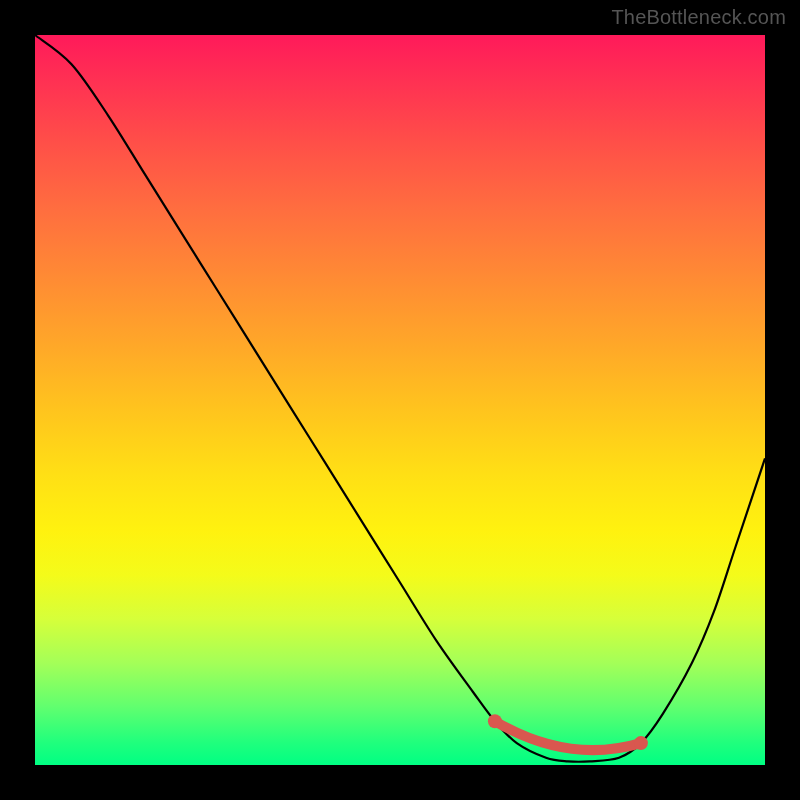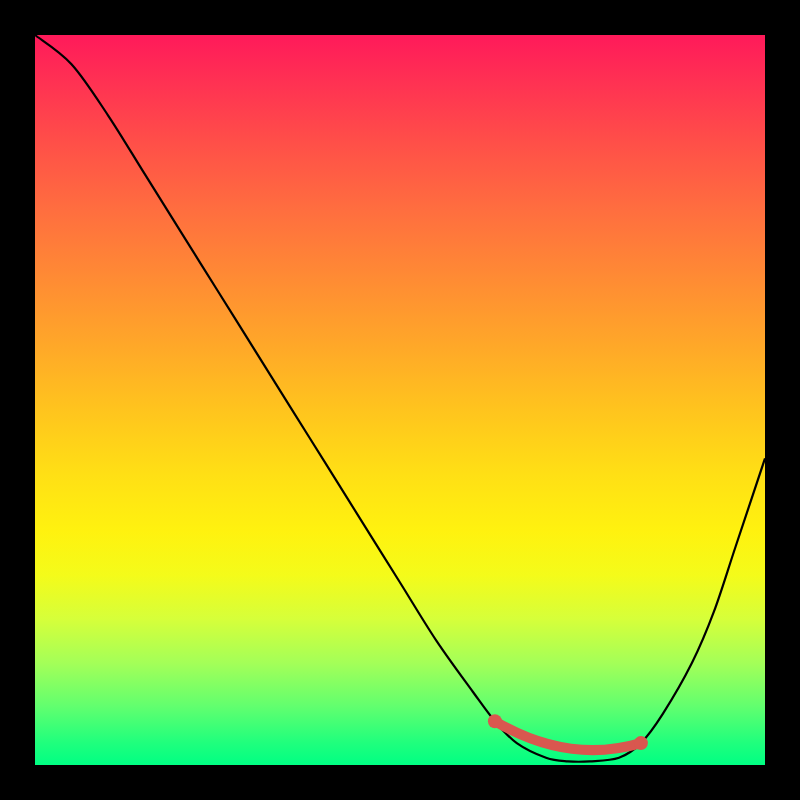--- a/index.html
+++ b/index.html
@@ -85,14 +85,15 @@
 
     <svg class="curve" viewBox="0 0 730 730" preserveAspectRatio="none">
       <path id="curvePath" class="curve-path" d="M 0.00 0.00 C 6.08 4.87, 24.33 15.82, 36.50 29.20 C 48.67 42.58, 60.83 62.05, 73.00 80.30 C 85.17 98.55, 97.33 119.23, 109.50 138.70 C 121.67 158.17, 133.83 177.63, 146.00 197.10 C 158.17 216.57, 170.33 236.03, 182.50 255.50 C 194.67 274.97, 206.83 294.43, 219.00 313.90 C 231.17 333.37, 243.33 352.83, 255.50 372.30 C 267.67 391.77, 279.83 411.23, 292.00 430.70 C 304.17 450.17, 316.33 469.63, 328.50 489.10 C 340.67 508.57, 352.83 528.03, 365.00 547.50 C 377.17 566.97, 389.33 587.65, 401.50 605.90 C 413.67 624.15, 428.27 643.62, 438.00 657.00 C 447.73 670.38, 452.60 677.68, 459.90 686.20 C 467.20 694.72, 473.28 702.02, 481.80 708.10 C 490.32 714.18, 502.48 719.66, 511.00 722.70 C 519.52 725.74, 525.60 725.74, 532.90 726.35 C 540.20 726.96, 546.28 726.96, 554.80 726.35 C 563.32 725.74, 575.48 725.74, 584.00 722.70 C 592.52 719.66, 598.60 715.40, 605.90 708.10 C 613.20 700.80, 619.28 692.28, 627.80 678.90 C 636.32 665.52, 648.48 644.83, 657.00 627.80 C 665.52 610.77, 671.60 596.17, 678.90 576.70 C 686.20 557.23, 692.28 536.55, 700.80 511.00 C 709.32 485.45, 725.13 438.00, 730.00 423.40"></path>
       <path id="highlightPath" class="highlight-path" d="M 459.90 686.20 Q 532.90 729.35 605.90 708.10"></path>
       <circle id="hlDotStart" class="highlight-dot" r="7" cx="459.9" cy="686.2"></circle>
       <circle id="hlDotEnd" class="highlight-dot" r="7" cx="605.9" cy="708.1"></circle>
     </svg>
 
   </div>
 
+  <div class="watermark">TheBottleneck.com</div>
 
 </div>
 
 </body></html>

